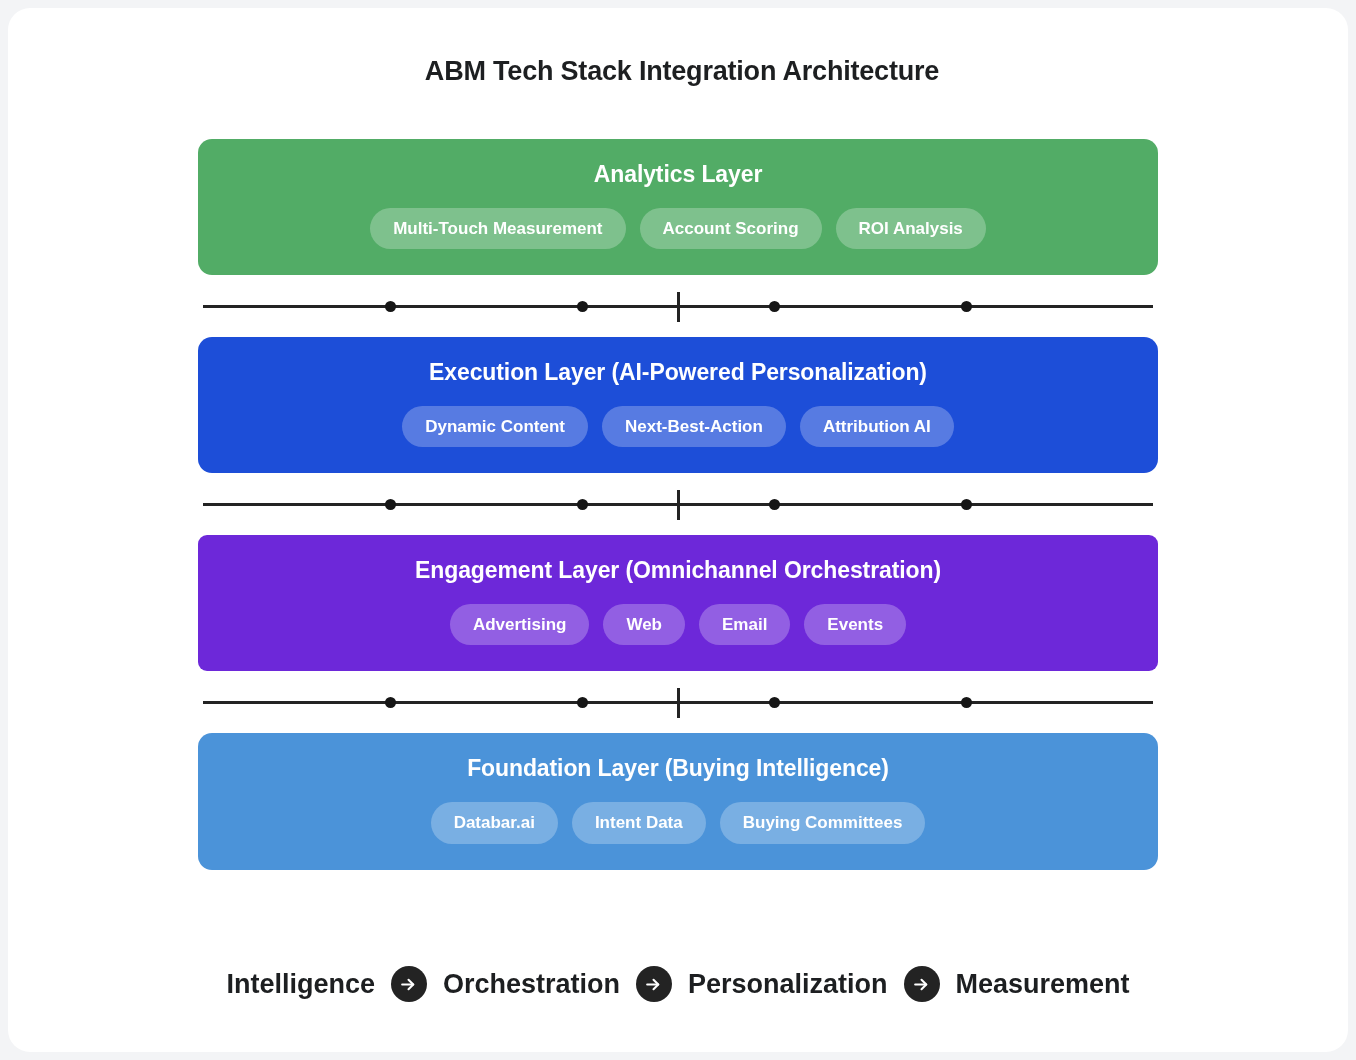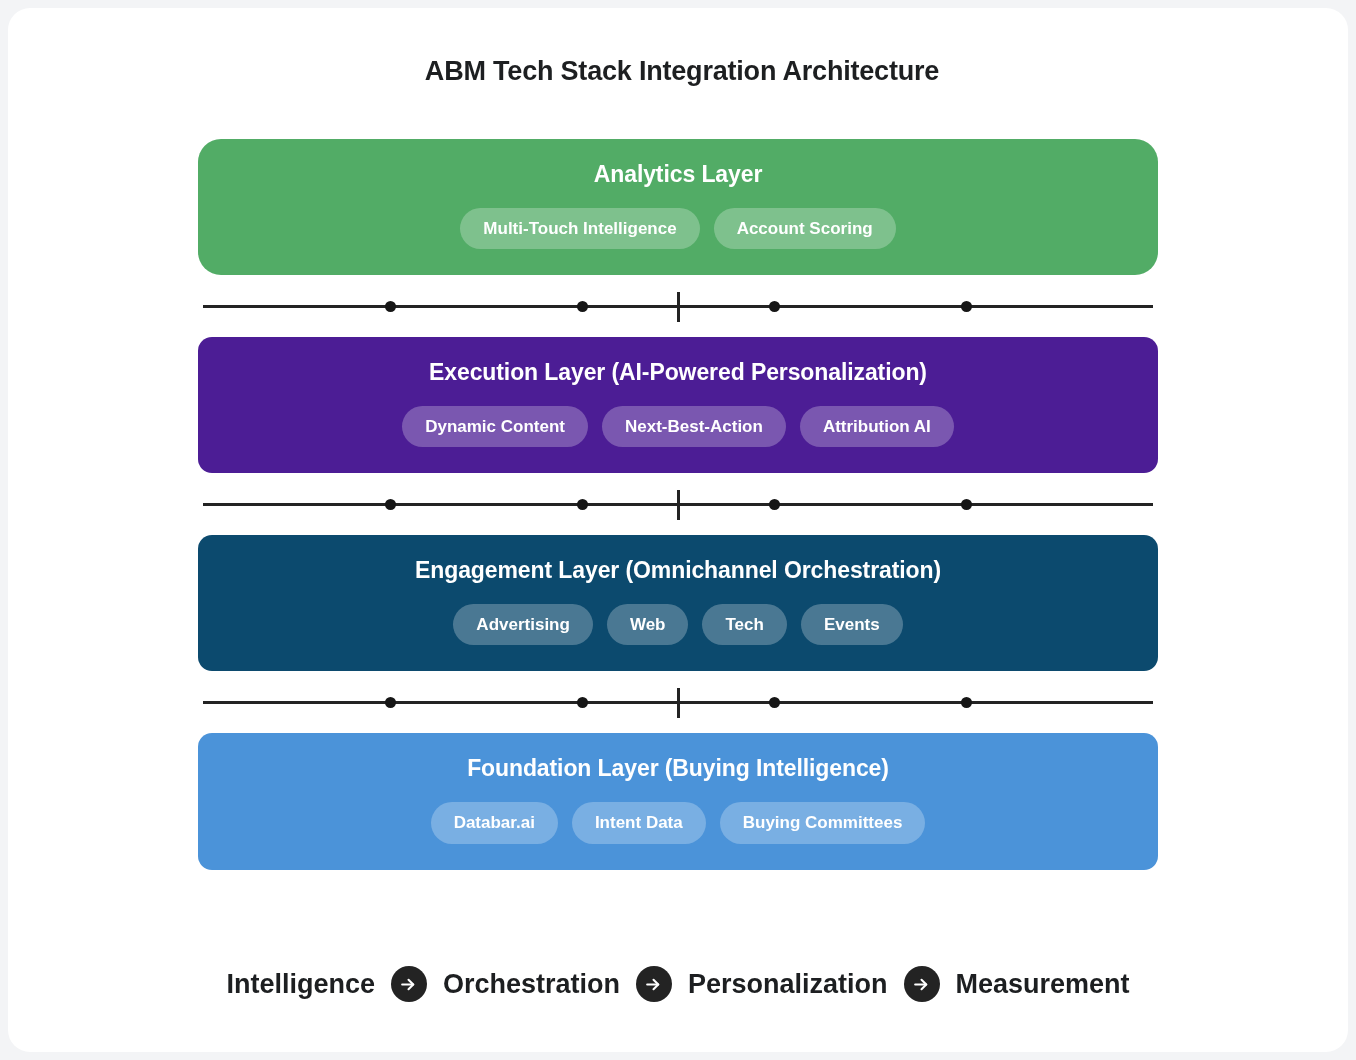--- a/index.html
+++ b/index.html
@@ -147,57 +147,58 @@
   .flow-arrow svg { display: block; }
 </style>
 </head>
 <body>
 
 <div class="card">
 
   <div class="diagram-title">ABM Tech Stack Integration Architecture</div>
 
   <div class="stack" id="layer-stack">
-      <div class="layer" style="background: rgb(82, 172, 102); border-radius: 23px;">
+      <div class="layer" style="background: rgb(82, 172, 102);">
         <div class="layer-title">Analytics Layer</div>
         <div class="pill-row">
-          <div class="pill">Multi-Touch Intelligence</div>
+          <div class="pill">Multi-Touch Measurement</div>
           <div class="pill">Account Scoring</div>
+          <div class="pill">ROI Analysis</div>
         </div>
       </div>
       <div class="connector">
         <div class="hline"></div>
         <div class="vtick"></div>
         <div class="node n1"></div>
         <div class="node n2"></div>
         <div class="node n3"></div>
         <div class="node n4"></div>
       </div>
-      <div class="layer" style="background: #4c1d95;">
+      <div class="layer" style="background: #1d4ed8;">
         <div class="layer-title">Execution Layer (AI-Powered Personalization)</div>
         <div class="pill-row">
           <div class="pill">Dynamic Content</div>
           <div class="pill">Next-Best-Action</div>
           <div class="pill">Attribution AI</div>
         </div>
       </div>
       <div class="connector">
         <div class="hline"></div>
         <div class="vtick"></div>
         <div class="node n1"></div>
         <div class="node n2"></div>
         <div class="node n3"></div>
         <div class="node n4"></div>
       </div>
-      <div class="layer" style="background: #0c4a6e;">
+      <div class="layer" style="background: #6d28d9; border-radius: 9px;">
         <div class="layer-title">Engagement Layer (Omnichannel Orchestration)</div>
         <div class="pill-row">
           <div class="pill">Advertising</div>
           <div class="pill">Web</div>
-          <div class="pill">Tech</div>
+          <div class="pill">Email</div>
           <div class="pill">Events</div>
         </div>
       </div>
       <div class="connector">
         <div class="hline"></div>
         <div class="vtick"></div>
         <div class="node n1"></div>
         <div class="node n2"></div>
         <div class="node n3"></div>
         <div class="node n4"></div>

